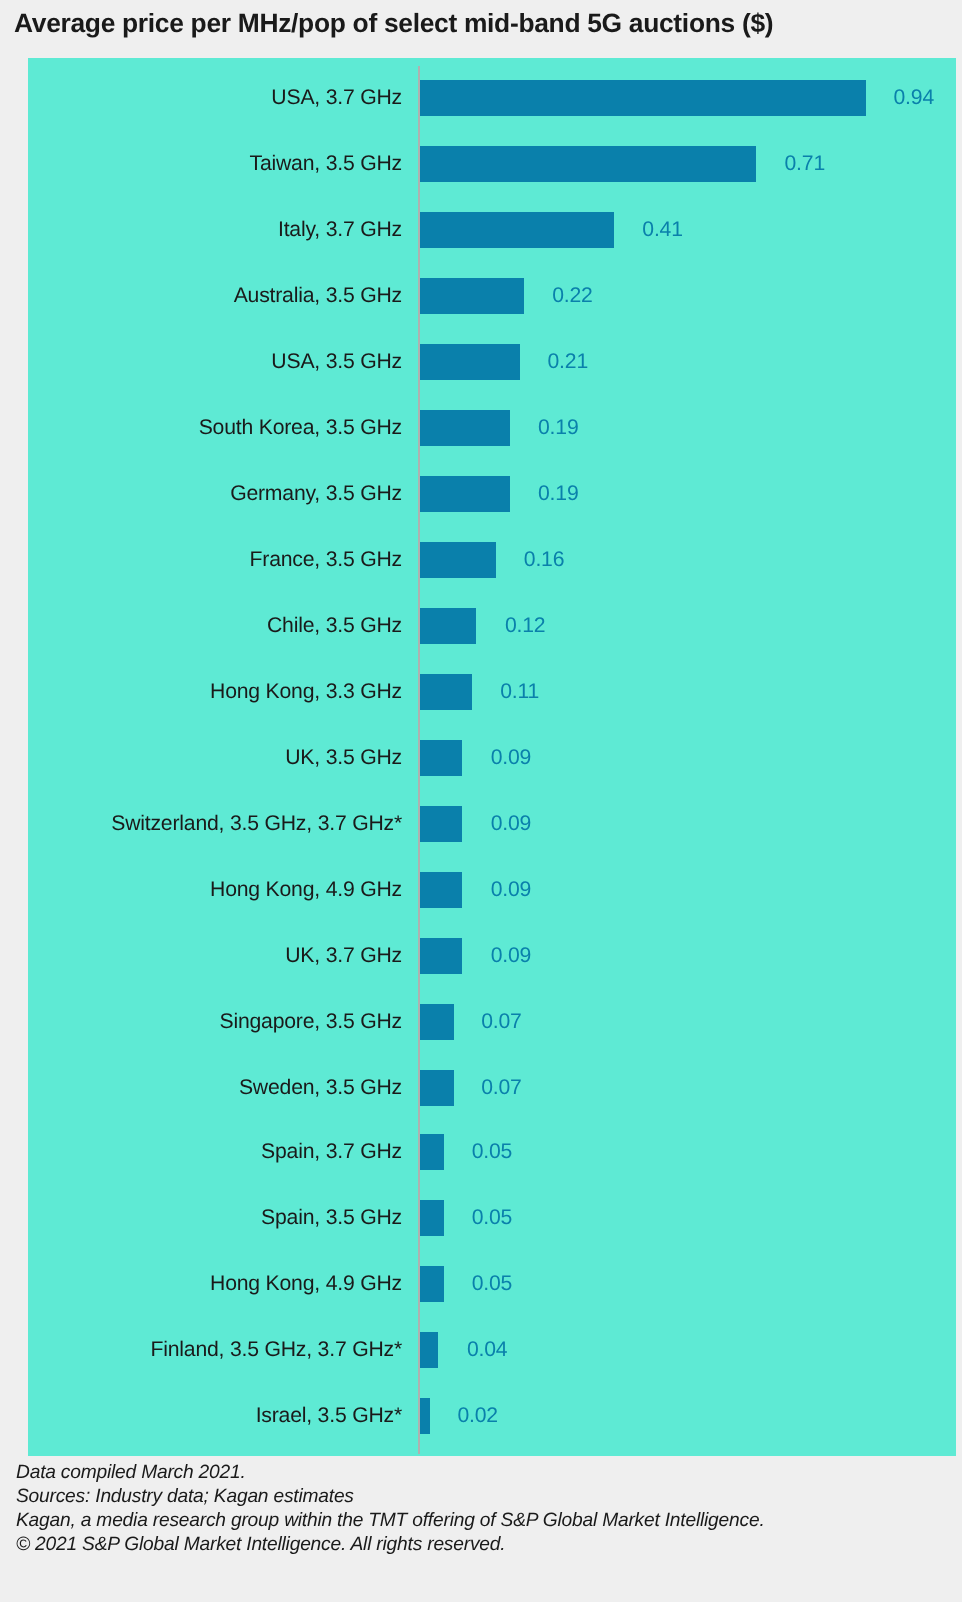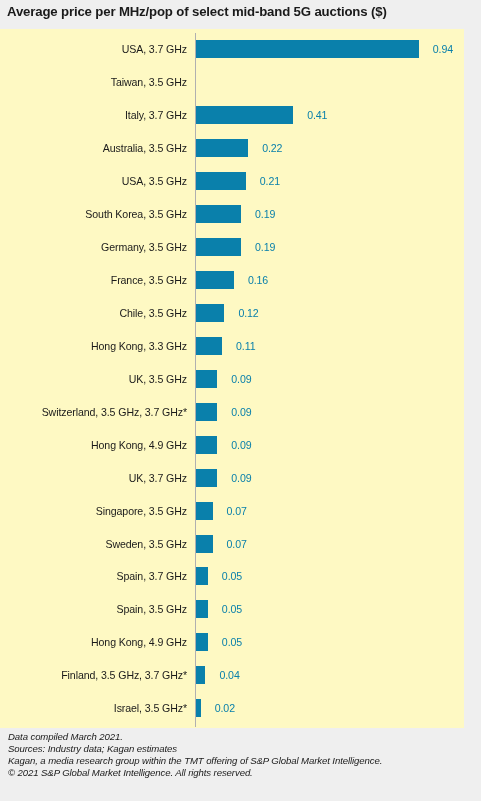--- a/index.html
+++ b/index.html
@@ -29,25 +29,25 @@
     font-size: 13.2px;
     font-weight: bold;
     color: #1a1a1a;
     letter-spacing: -0.15px;
     white-space: nowrap;
   }
 
   
   #plot-panel {
     position: absolute;
-    left: 0;
+    left: 14px;
     top: 29px;
     width: 464px;
     height: 699px;
-    background: #fef9c3;
+    background: #5eead4;
   }
 
   
   #axis-line {
     position: absolute;
     left: 195px;
     top: 4px;
     width: 1px;
     height: 694px;
     background: #b0b0b0;
@@ -127,20 +127,24 @@
     <div id="rows">
         <div class="bar-row">
           <div class="cat-label">USA, 3.7 GHz</div>
           <div class="bar-wrap">
             <div class="bar" style="width: 222.78px; background: rgb(10, 128, 171);"></div>
             <div class="bar-value" style="color: rgb(10, 128, 171);">0.94</div>
           </div>
         </div>
         <div class="bar-row">
           <div class="cat-label">Taiwan, 3.5 GHz</div>
+          <div class="bar-wrap">
+            <div class="bar" style="width: 168.27px; background: rgb(10, 128, 171);"></div>
+            <div class="bar-value" style="color: rgb(10, 128, 171);">0.71</div>
+          </div>
         </div>
         <div class="bar-row">
           <div class="cat-label">Italy, 3.7 GHz</div>
           <div class="bar-wrap">
             <div class="bar" style="width: 97.17px; background: rgb(10, 128, 171);"></div>
             <div class="bar-value" style="color: rgb(10, 128, 171);">0.41</div>
           </div>
         </div>
         <div class="bar-row">
           <div class="cat-label">Australia, 3.5 GHz</div>

